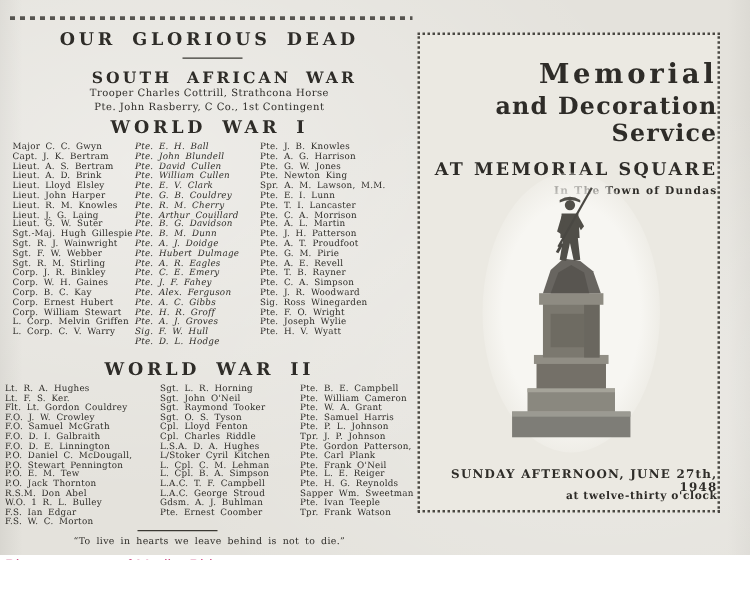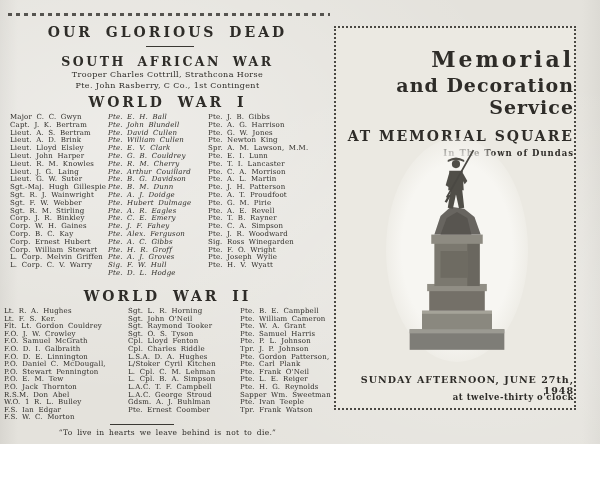--- a/index.html
+++ b/index.html
@@ -50,21 +50,21 @@
 
 <div id="canvas">
   <div class="paper"></div>
 
   <div class="left-page">
     <div class="perf-line"></div>
 
     <div class="ctr h-main" style="top:24px;">OUR GLORIOUS DEAD</div>
     <div class="rule" style="left:146px;top:46px;width:48px;"></div>
 
-    <div class="ctr h-war" style="top:54px;">SOUTH AFRICAN WAR</div>
+    <div class="ctr h-war" style="top:54px;padding-left:12px;">SOUTH AFRICAN WAR</div>
     <div class="ctr saw-lines" style="top:70px;">
         <div>Trooper Charles Cottrill, Strathcona Horse</div>
         <div>Pte. John Rasberry, C Co., 1st Contingent</div>
       </div>
 
     <div class="ctr h-main" style="top:94px;">WORLD WAR I</div>
 
     <div class="cols ww1-cols">
       <div class="col ww1-c1">
           <div>Major C. C. Gwyn</div>
@@ -105,21 +105,21 @@
           <div>Pte. C. E. Emery</div>
           <div>Pte. J. F. Fahey</div>
           <div>Pte. Alex. Ferguson</div>
           <div>Pte. A. C. Gibbs</div>
           <div>Pte. H. R. Groff</div>
           <div>Pte. A. J. Groves</div>
           <div>Sig. F. W. Hull</div>
           <div>Pte. D. L. Hodge</div>
         </div>
       <div class="col ww1-c3">
-          <div>Pte. J. B. Gibbs</div>
+          <div>Pte. J. B. Knowles</div>
           <div>Pte. A. G. Harrison</div>
           <div>Pte. G. W. Jones</div>
           <div>Pte. Newton King</div>
           <div>Spr. A. M. Lawson, M.M.</div>
           <div>Pte. E. I. Lunn</div>
           <div>Pte. T. I. Lancaster</div>
           <div>Pte. C. A. Morrison</div>
           <div>Pte. A. L. Martin</div>
           <div>Pte. J. H. Patterson</div>
           <div>Pte. A. T. Proudfoot</div>

